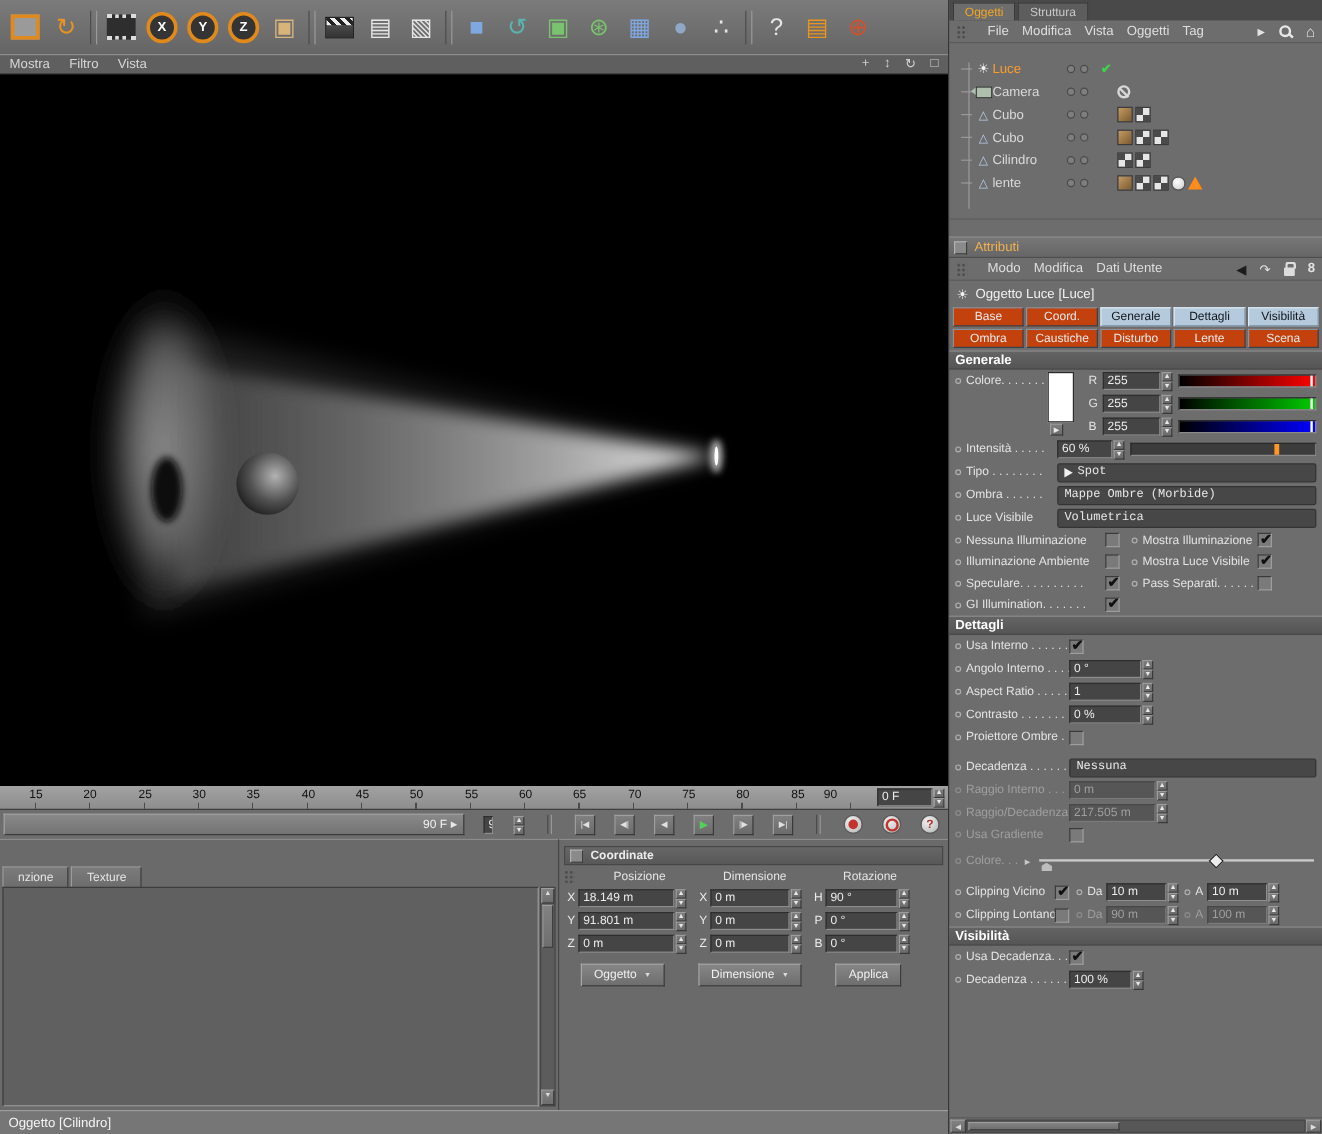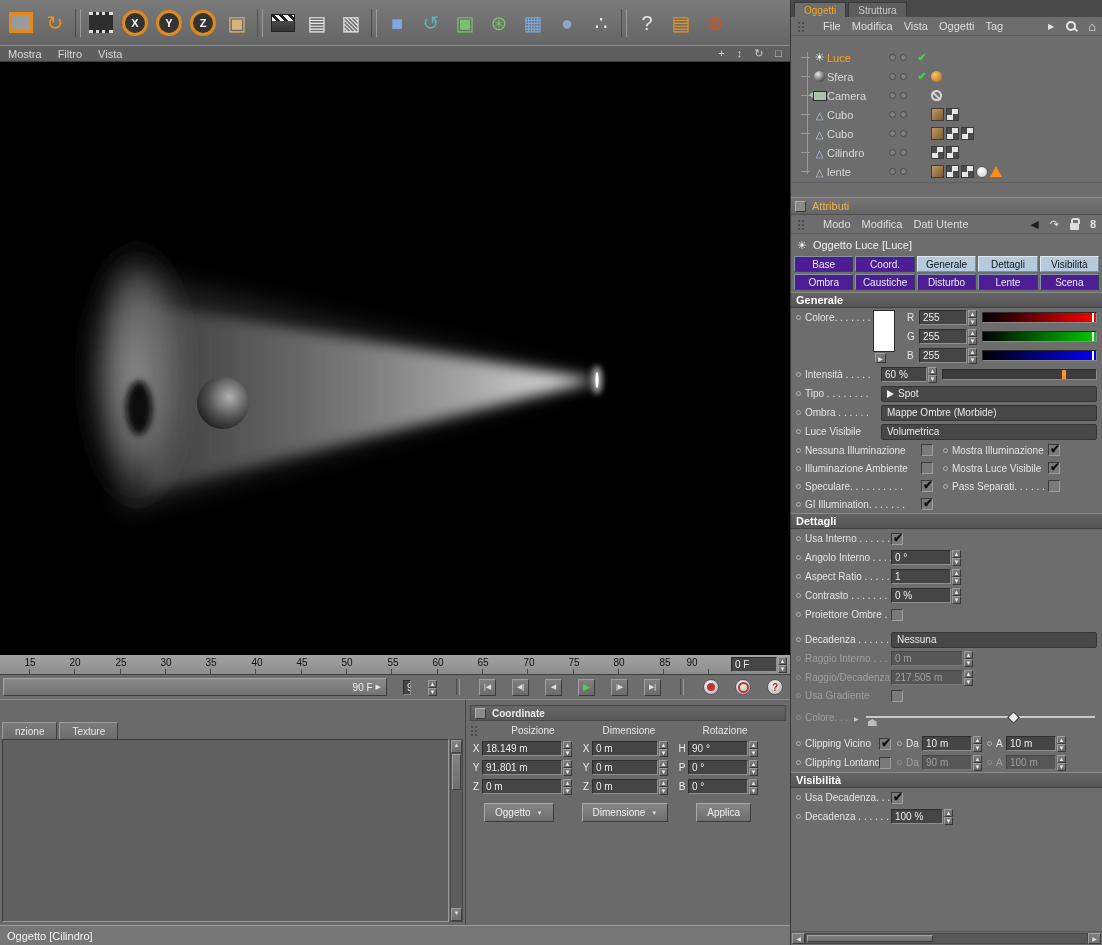--- a/index.html
+++ b/index.html
@@ -39,21 +39,21 @@
   #rfield{position:absolute;right:3px;top:2px;display:flex;align-items:center;}
 
   
   .fld{height:13px;background:#454545;border:1px solid;border-color:#2e2e2e #8e8e8e #8e8e8e #2e2e2e;
        color:#ececec;font-size:10px;line-height:13px;padding:0 3px;white-space:nowrap;overflow:hidden;}
   .spn{width:9px;height:15px;margin-left:1px;display:flex;flex-direction:column;flex:none;}
   .spn b{flex:1;font-size:6px;line-height:6px;color:#e8e8e8;text-align:center;font-weight:normal;
          background:linear-gradient(#7c7c7c,#696969);border:1px solid;border-color:#9c9c9c #3a3a3a #3a3a3a #9c9c9c;}
   .spn b.up::after{content:"▲";} .spn b.dn::after{content:"▼";}
   .drop{height:14px;background:#474747;border:1px solid #343434;border-radius:2px;color:#e8e8e8;font-size:10px;
-        display:flex;align-items:center;gap:4px;padding:0 5px;flex:1;min-width:0;white-space:nowrap;overflow:hidden;}
+        display:flex;align-items:center;gap:4px;padding:0 5px;flex:1;min-width:0;white-space:nowrap;overflow:hidden;font-family:Liberation Mono, monospace;}
   .cb{width:12px;height:12px;background:#7a7a7a;border:1px solid;border-color:#3b3b3b #9d9d9d #9d9d9d #3b3b3b;
       position:relative;flex:none;box-sizing:border-box;}
   .cb.checked::after{content:"✔";position:absolute;left:1px;top:-3px;font-size:12px;color:#101010;font-weight:bold;}
   .btn{height:17px;background:linear-gradient(#868686,#6e6e6e);border:1px solid;
        border-color:#a8a8a8 #3c3c3c #3c3c3c #a8a8a8;color:#f0f0f0;font-size:10px;display:flex;
        align-items:center;justify-content:center;padding:0 10px;gap:6px;white-space:nowrap;}
   .btn.dd::after{content:"▼";font-size:6px;color:#ddd;}
 
   
   #controls{position:absolute;left:0;top:675px;width:790px;height:24px;display:flex;align-items:center;
@@ -154,21 +154,21 @@
   .tag-display{width:0;height:0;border:none;border-left:6px solid transparent;border-right:6px solid transparent;border-bottom:11px solid #ff8c1a;background:none;}
 
   .gap14{height:14px;flex:none;border-top:1px solid #5e5e5e;}
   .panel-head{height:16px;background:linear-gradient(#767676,#666);border-top:1px solid #8e8e8e;
               border-bottom:1px solid #4e4e4e;display:flex;align-items:center;gap:6px;padding:0 4px;
               font-size:11px;flex:none;}
   .ph-title{color:#f0b050;}
   .attr-title{height:22px;display:flex;align-items:center;gap:6px;padding:0 6px;font-size:11px;color:#f0f0f0;flex:none;}
   .atabs{display:flex;gap:2px;padding:0 3px;margin-bottom:2px;flex:none;}
   .atab{flex:1;height:14px;font-size:10px;display:flex;align-items:center;justify-content:center;
-        background:#4c1d95;color:#e9e9e9;border:1px solid;border-color:#8395a5 #36424e #36424e #8395a5;
+        background:#c2410c;color:#e9e9e9;border:1px solid;border-color:#8395a5 #36424e #36424e #8395a5;
         white-space:nowrap;overflow:hidden;}
   .atab.active{background:#b6cadd;color:#10151a;border-color:#dde8f2 #7c8ea0 #7c8ea0 #dde8f2;}
   .sect{height:14px;background:linear-gradient(#646464,#555);border-top:1px solid #8a8a8a;
         border-bottom:1px solid #414141;color:#fff;font-weight:bold;font-size:11px;padding:0 5px;
         display:flex;align-items:center;flex:none;}
   .arow{display:flex;align-items:center;height:19px;padding:0 5px;font-size:10px;color:#e3e3e3;flex:none;}
   .abul{width:5px;height:5px;border-radius:50%;border:1px solid #c6c6c6;margin-right:4px;flex:none;opacity:.75;box-sizing:border-box;}
   .albl{white-space:nowrap;overflow:hidden;flex:none;}
   .w76{width:76px;} .w116{width:116px;} .w96{width:96px;} .w86{width:86px;}
   .slider{flex:1;height:9px;background:#3c3c3c;border:1px solid;border-color:#2a2a2a #8a8a8a #8a8a8a #2a2a2a;position:relative;margin-left:5px;}
@@ -520,35 +520,20 @@
         <span class="vdots">
             <i></i>
             <i></i>
           </span>
         <span class="ocheck checked"></span>
         <span class="tags"></span>
       </div>
       <div class="orow">
         <span class="tree-h"></span>
         <span class="oicn">
-            <span class="oi-sphere"></span>
-          </span>
-        <span class="oname">Sfera</span>
-        <span class="vdots">
-            <i></i>
-            <i></i>
-          </span>
-        <span class="ocheck checked"></span>
-        <span class="tags">
-            <span class="tag tag-point"></span>
-          </span>
-      </div>
-      <div class="orow">
-        <span class="tree-h"></span>
-        <span class="oicn">
             <span class="oi-cam"></span>
           </span>
         <span class="oname">Camera</span>
         <span class="vdots">
             <i></i>
             <i></i>
           </span>
         <span class="ocheck"></span>
         <span class="tags">
             <span class="tag tag-forbid"></span>

